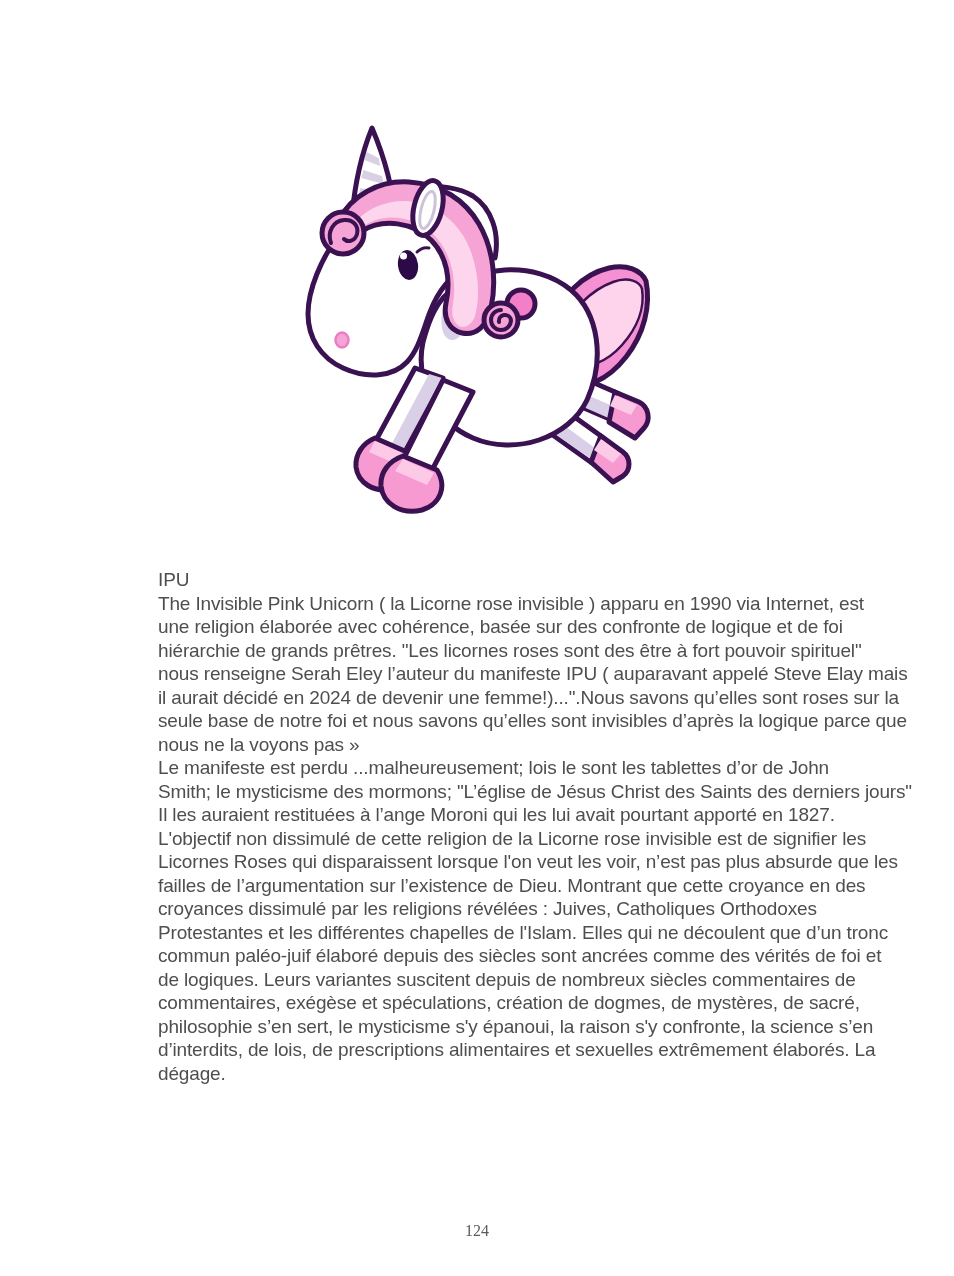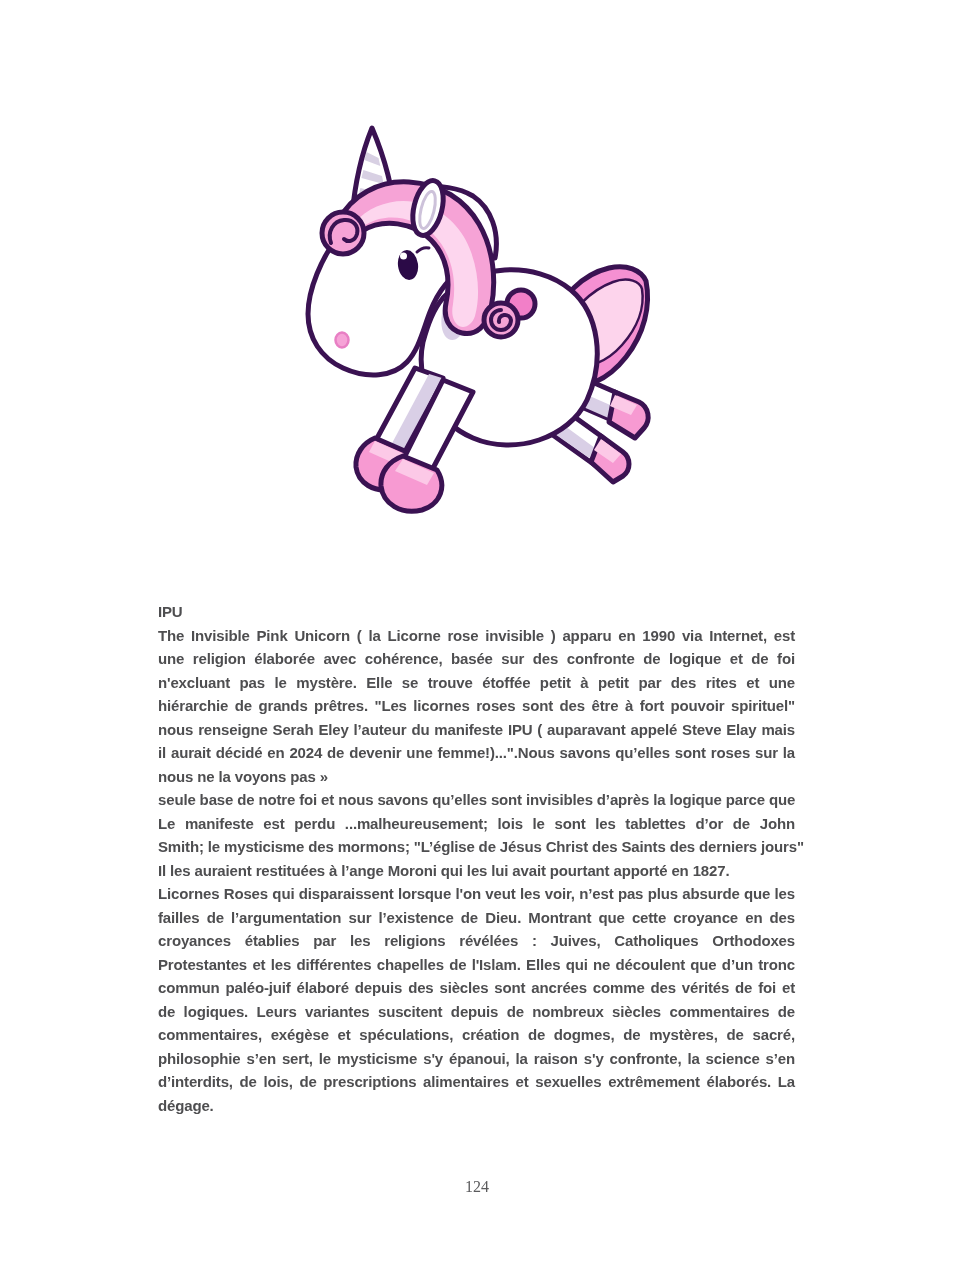--- a/index.html
+++ b/index.html
@@ -15,41 +15,40 @@
   .unicorn {
     position: absolute;
     left: 295px;
     top: 112px;
     width: 365px;
     height: 405px;
   }
   .textblock {
     position: absolute;
     left: 158px;
-    top: 600px;
+    top: 568px;
     width: 637px;
-    font-size: 15px;
+    font-size: 19px;
     line-height: 23.5px;
     letter-spacing: -0.15px;
     color: #4e4e50;
-    font-weight: bold;
   }
   .para { margin: 0; }
   .line {
     text-align: justify;
     text-align-last: justify;
     white-space: nowrap;
     height: 23.5px;
   }
   .line.end {
     text-align-last: left;
   }
   .pagenum {
     position: absolute;
-    top: 1178px;
+    top: 1222px;
     left: 0;
     width: 100%;
     text-align: center;
     font-family: "Liberation Serif", serif;
     font-size: 16px;
     color: #5b5b5d;
   }
 </style>
 </head>
 <body>
@@ -126,36 +125,36 @@
     </g>
   </svg>
 
   <div class="textblock">
       <div class="para">
         <div class="line end">IPU</div>
       </div>
       <div class="para">
         <div class="line">The Invisible Pink Unicorn ( la Licorne rose invisible ) apparu en 1990 via Internet, est</div>
         <div class="line">une religion élaborée avec cohérence, basée sur des confronte de logique et de foi</div>
-        <div class="line">n'excluant pas le mystère. Elle se trouve étoffée petit à petit par des rites et une</div>
         <div class="line">hiérarchie de grands prêtres. "Les licornes roses sont des être à fort pouvoir spirituel"</div>
         <div class="line">nous renseigne Serah Eley l’auteur du manifeste IPU ( auparavant appelé Steve Elay mais</div>
         <div class="line">il aurait décidé en 2024 de devenir une femme!)...".Nous savons qu’elles sont roses sur la</div>
+        <div class="line">seule base de notre foi et nous savons qu’elles sont invisibles d’après la logique parce que</div>
         <div class="line end">nous ne la voyons pas »</div>
-        <div class="line">seule base de notre foi et nous savons qu’elles sont invisibles d’après la logique parce que</div>
       </div>
       <div class="para">
         <div class="line">Le manifeste est perdu ...malheureusement; lois le sont les tablettes d’or de John</div>
         <div class="line">Smith; le mysticisme des mormons; "L’église de Jésus Christ des Saints des derniers jours"</div>
         <div class="line end">Il les auraient restituées à l’ange Moroni qui les lui avait pourtant apporté en 1827.</div>
       </div>
       <div class="para">
+        <div class="line">L'objectif non dissimulé de cette religion de la Licorne rose invisible est de signifier les</div>
         <div class="line">Licornes Roses qui disparaissent lorsque l'on veut les voir, n’est pas plus absurde que les</div>
         <div class="line">failles de l’argumentation sur l’existence de Dieu. Montrant que cette croyance en des</div>
-        <div class="line">croyances établies par les religions révélées : Juives, Catholiques Orthodoxes</div>
+        <div class="line">croyances dissimulé par les religions révélées : Juives, Catholiques Orthodoxes</div>
         <div class="line">Protestantes et les différentes chapelles de l'Islam. Elles qui ne découlent que d’un tronc</div>
         <div class="line">commun paléo-juif élaboré depuis des siècles sont ancrées comme des vérités de foi et</div>
         <div class="line">de logiques. Leurs variantes suscitent depuis de nombreux siècles commentaires de</div>
         <div class="line">commentaires, exégèse et spéculations, création de dogmes, de mystères, de sacré,</div>
         <div class="line">philosophie s’en sert, le mysticisme s'y épanoui, la raison s'y confronte, la science s’en</div>
         <div class="line">d’interdits, de lois, de prescriptions alimentaires et sexuelles extrêmement élaborés. La</div>
         <div class="line end">dégage.</div>
       </div>
     </div>
 

